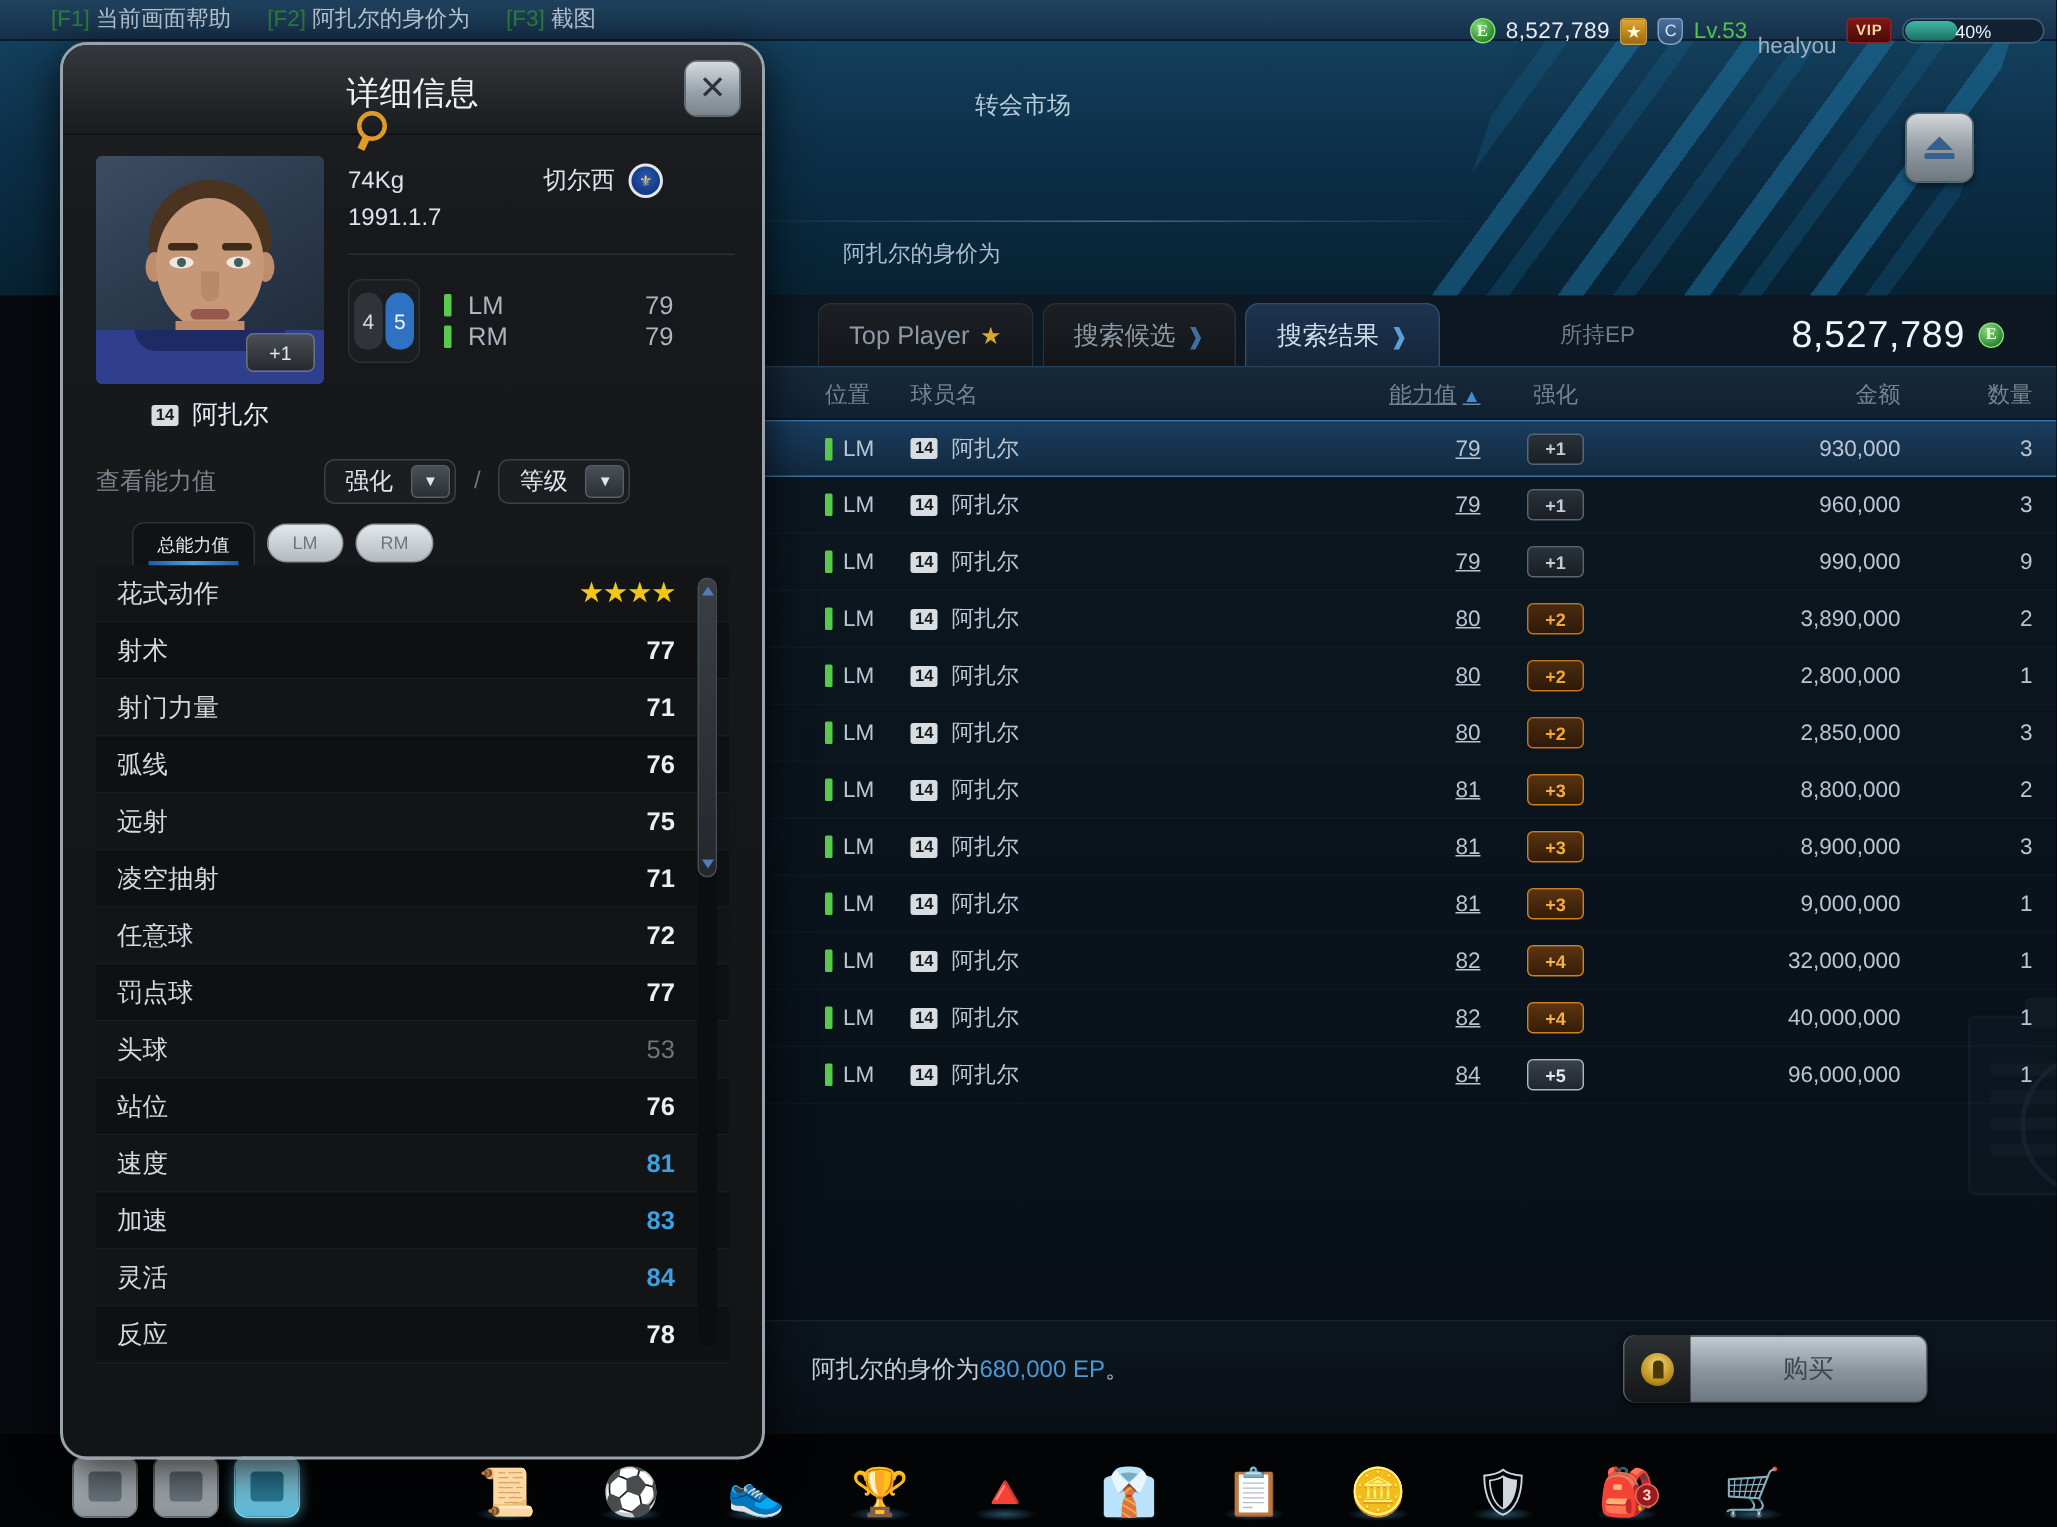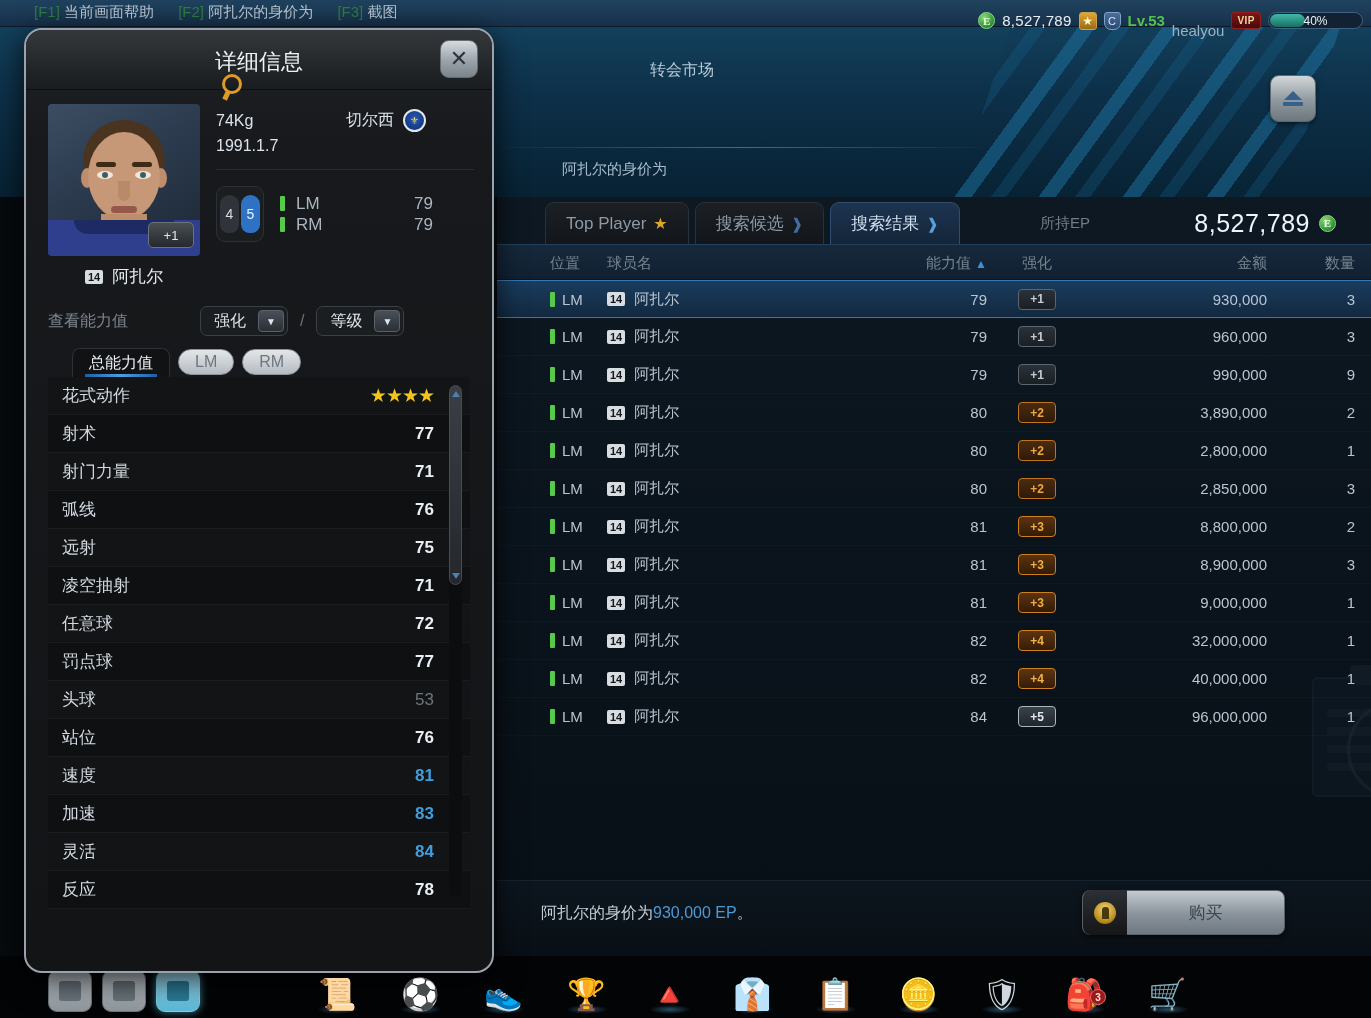--- a/index.html
+++ b/index.html
@@ -32,21 +32,21 @@
   .ico-star-sm {
     width:18px;height:18px;background:linear-gradient(180deg,#e0a733,#9d6a12);
     border:1px solid #c9a14d;border-radius:3px;color:#fff7d0;font-size:12px;
     display:flex;align-items:center;justify-content:center;
   }
   .ico-shield-sm {
     width:17px;height:18px;background:linear-gradient(180deg,#4a6f9a,#2c4a6d);
     border:1px solid #7ea3c8;border-radius:3px 3px 7px 7px;color:#d4e6f8;font-size:11px;
     display:flex;align-items:center;justify-content:center;
   }
-  .lvl { color:#53c24a;font-weight:bold; }
+  .lvl { color:#53c24a; }
   .uname { color:#9fb0bf;margin-top:20px; }
   .vip {
     background:linear-gradient(180deg,#7e1616,#4a0a0a); color:#f1d7a0; font-size:10px;
     font-weight:bold; padding:2px 5px; border-radius:3px; border:1px solid #932020;
     letter-spacing:.5px;
   }
   .expbar {
     width:95px;height:17px;border-radius:9px;background:#132233;border:1px solid #3e6180;
     position:relative; overflow:hidden;
   }
@@ -116,21 +116,21 @@
   .ep-val { color:#eef4fa; font-size:25px; letter-spacing:.5px; }
 
   .table-head {
     position:absolute; left:497px; top:244px; width:874px; height:36px;
     background:linear-gradient(180deg,#16293b,#102031);
     border-top:1px solid #23415c; border-bottom:1px solid #0a1620;
   }
   .thead-row, .trow { display:flex; align-items:center; font-size:15px; }
   .c-pos   { width:110px; padding-left:53px; }
   .c-name  { width:260px; }
-  .c-ovr   { width:120px; text-align:right; }
+  .c-ovr   { width:120px; text-align:right;text-decoration:underline; }
   .c-enh   { width:100px; text-align:center; }
   .c-price { width:180px; text-align:right; }
   .c-qty   { width:88px;  text-align:right; }
   .thead-row { height:36px; color:#76848f; }
   .sort-arrow { color:#3f8fd8; font-size:12px; margin-left:4px; }
 
   .rows { position:absolute; left:497px; top:280px; width:874px; }
   .trow { height:38px; color:#b9c5d0; position:relative; border-bottom:1px solid rgba(255,255,255,.025); }
   .trow.sel {
     background:linear-gradient(180deg,#1a3c5e,#12293f);
@@ -171,21 +171,21 @@
   .buy-icon .person {
     width:22px;height:22px;border-radius:50%;
     background:radial-gradient(circle at 50% 35%,#f3d878,#b98d1c 65%,#6b4f0a);
     display:flex;align-items:center;justify-content:center;
   }
   .buy-icon .person:after { content:""; width:7px;height:12px;border-radius:3px 3px 0 0;background:#4a3a08; }
   .buy-label { flex:1; text-align:center; font-size:17px; color:#3d464e; }
 
   
   #dialog {
-    position:absolute; left:24px; top:28px; width:470px; height:945px;
+    position:absolute; left:40px; top:28px; width:470px; height:945px;
     background:linear-gradient(180deg,#202326 0%,#17191c 12%,#121416 100%);
     border:2px solid #9aa3ab; border-radius:18px;
     box-shadow:0 8px 30px rgba(0,0,0,.8);
     overflow:hidden;
   }
   .dlg-head { height:60px; position:relative;
     background:linear-gradient(180deg,#34383c,#212427 70%,#1a1d20);
     border-bottom:1px solid #0c0e10; }
   .dlg-title { position:absolute; left:0; right:0; top:17px; text-align:center;
     font-size:22px; color:#eef2f5; }
@@ -270,21 +270,21 @@
   .dd .arrow {
     position:absolute; right:3px; top:3px; width:26px;height:22px; border-radius:4px;
     background:linear-gradient(180deg,#4a5058,#2a2f35); border:1px solid #5a6169;
     display:flex;align-items:center;justify-content:center; color:#dfe6ec; font-size:10px;
   }
   .slash { color:#6a737b; font-size:16px; }
 
   .stat-tabs { display:flex; align-items:flex-end; padding:12px 0 0 46px; gap:8px; position:relative; }
   .stab {
     height:29px; padding:0 16px; display:flex;align-items:center;justify-content:center;
-    border-radius:8px 8px 0 0; font-size:16px;
+    border-radius:8px 8px 0 0; font-size:12px;
   }
   .stab.active { background:#101214; color:#e9eff4; border:1px solid #2c3136; border-bottom:none; position:relative; }
   .stab.active:after { content:""; position:absolute; left:12%; right:12%; bottom:0; height:3px;
     background:linear-gradient(90deg,#1d5ea8,#4d9fe0,#1d5ea8); }
   .stab.pill {
     background:linear-gradient(180deg,#e3e7ea,#b4bbc1); color:#6e777e;
     border:1px solid #8d959b; border-radius:15px; height:26px; margin-bottom:2px;
   }
 
   .stat-area { position:relative; margin:0 22px 0 22px; }
@@ -624,21 +624,21 @@
         </div>
         <div class="c-ovr">84</div>
         <div class="c-enh"><span class="enh g5">+5</span></div>
         <div class="c-price">96,000,000</div>
         <div class="c-qty">1</div>
       </div>
     </div>
 
   <div class="buy-bar">
     <div class="buy-msg">
-      <span>阿扎尔的身价为</span><span class="hl">930,000 EP</span><span>。</span>
+      <span>阿扎尔的身价为</span><span class="hl">680,000 EP</span><span>。</span>
     </div>
     <div class="buy-btn">
       <div class="buy-icon">
           <div class="person"></div>
         </div>
       <div class="buy-label">购买</div>
     </div>
   </div>
 
   <div class="dock">

